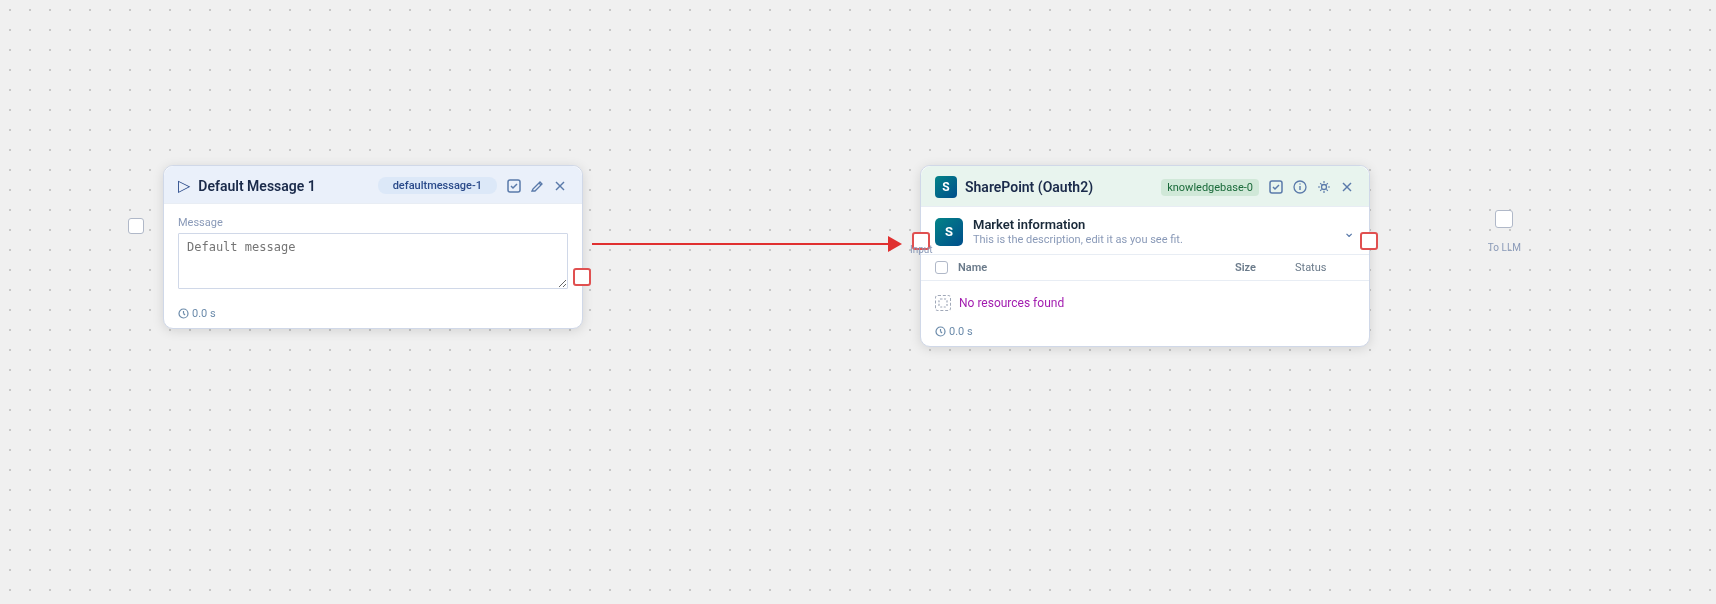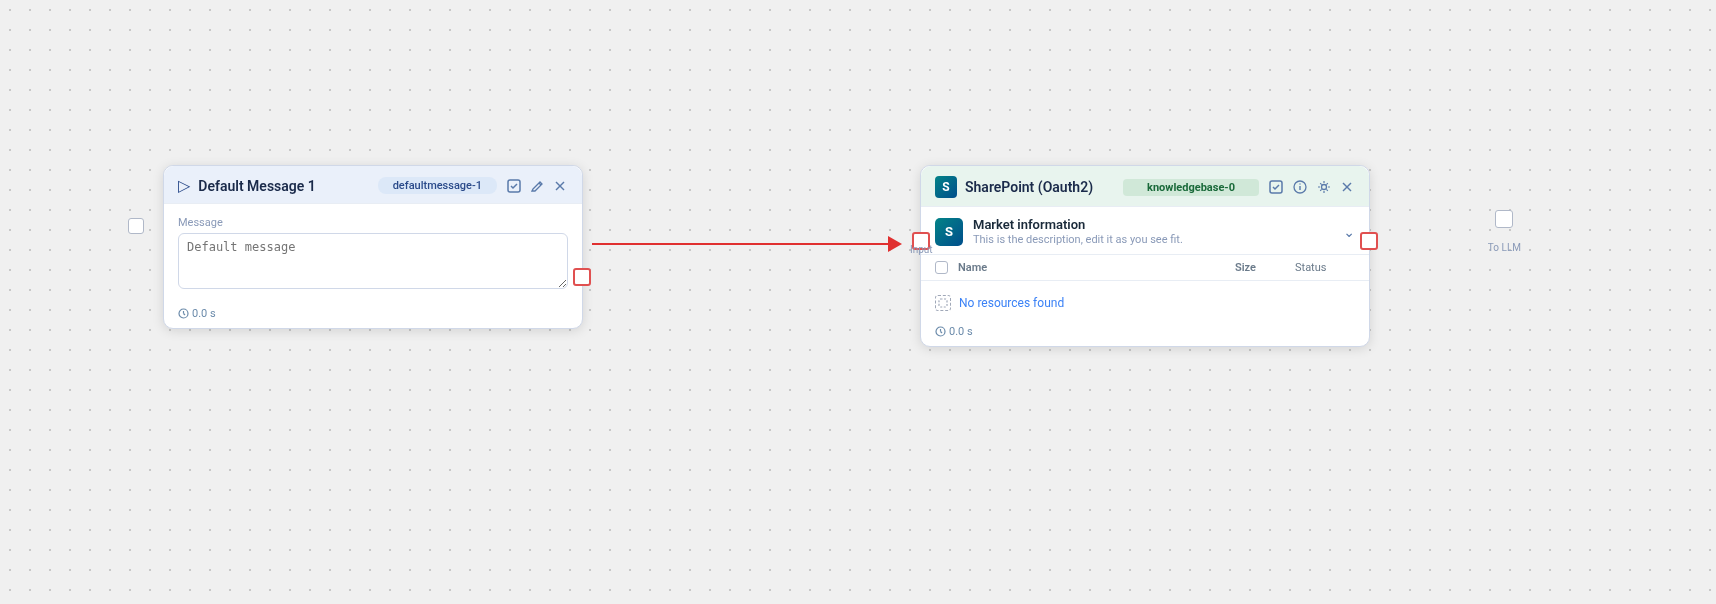--- a/index.html
+++ b/index.html
@@ -91,21 +91,21 @@
     .field-label {
       font-size: 11px;
       color: #8a9ab8;
       margin-bottom: 4px;
     }
 
     .field-textarea {
       width: 100%;
       height: 56px;
       border: 1px solid #d0d8e8;
-      border-radius: 6px;
+      border-radius: 1px;
       resize: both;
       font-size: 12px;
       color: #b0b8c8;
       padding: 6px 8px;
       background: #fff;
       outline: none;
     }
 
     .node-footer {
       display: flex;
@@ -206,23 +206,23 @@
       justify-content: center;
       color: #fff;
       font-size: 12px;
       font-weight: bold;
     }
 
     .node-badge-sp {
       background: #d0e8d8;
       color: #1a6a3a;
       font-size: 11px;
-      padding: 2px 24px;
+      padding: 2px 6px;
       border-radius: 4px;
-      font-weight: 700;
+      font-weight: 400;
     }
 
     
     .market-info-header {
       display: flex;
       align-items: center;
       gap: 10px;
       padding: 10px 14px 8px 14px;
       border-bottom: 1px solid #e8edf4;
     }
@@ -315,21 +315,21 @@
       height: 16px;
       border: 1.5px dashed #a0a8b8;
       border-radius: 3px;
       display: flex;
       align-items: center;
       justify-content: center;
     }
 
     .no-resources-text {
       font-size: 12px;
-      color: #3b82f6;
+      color: #a21caf;
     }
 
     
     .left-checkbox {
       position: absolute;
       left: 128px;
       top: 218px;
       width: 16px;
       height: 16px;
       border: 1.5px solid #b0b8c8;

